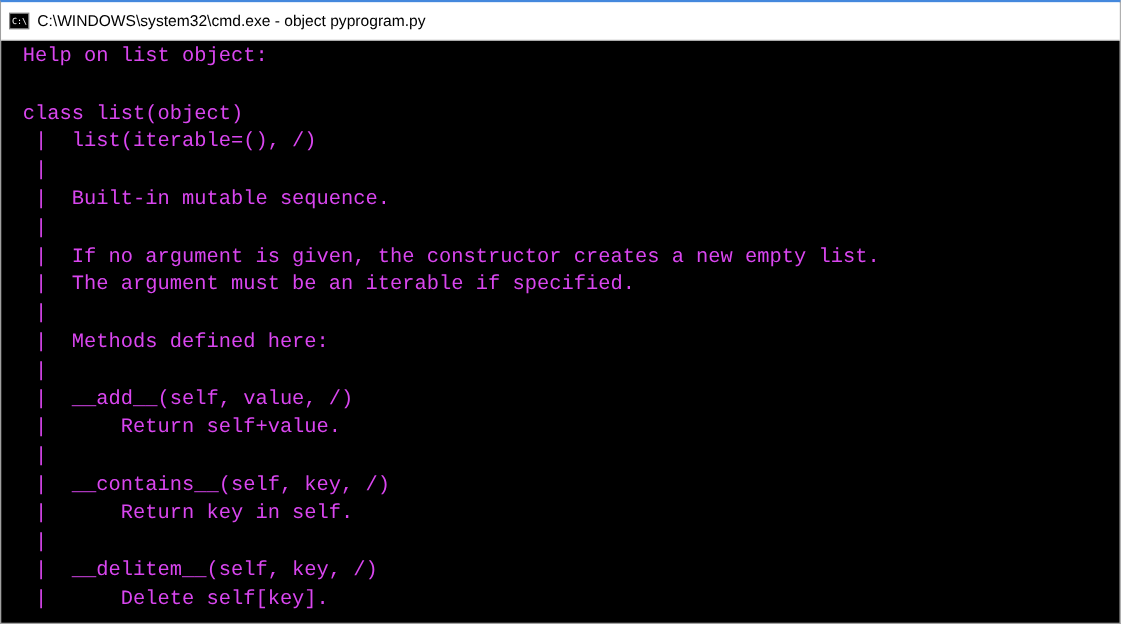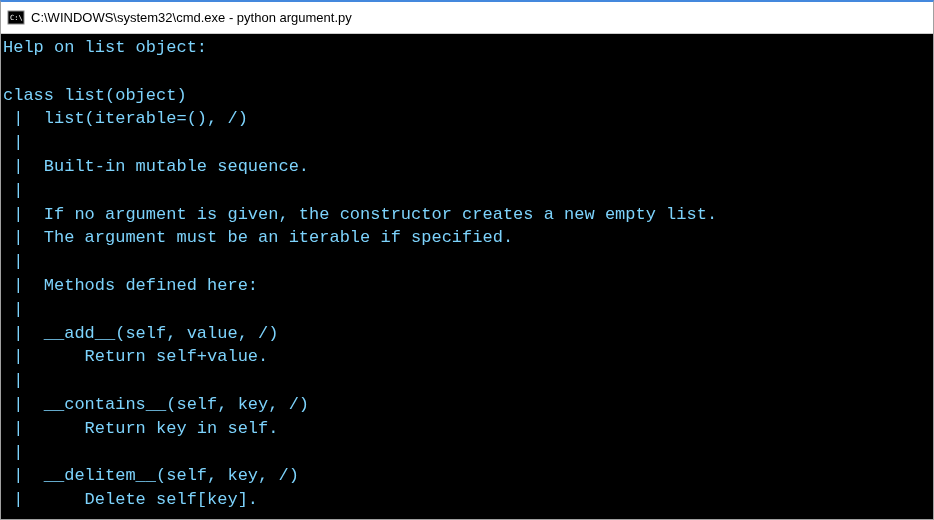--- a/index.html
+++ b/index.html
@@ -38,41 +38,41 @@
       align-items: center;
       justify-content: center;
     }
     .title-text {
       font-size: 13px;
       color: #000;
     }
     .terminal {
       flex: 1;
       background: #000;
-      color: #7dd3fc;
+      color: #d946ef;
       font-family: 'Consolas', 'Courier New', monospace;
       font-size: 17px;
       line-height: 1.4;
-      padding: 2px 2px;
+      padding: 2px 18px;
       overflow: hidden;
       white-space: pre;
     }
   </style>
 </head>
 <body>
 
 <div class="window">
   <div class="titlebar">
     <span class="app-icon">
       <svg width="18" height="18" viewBox="0 0 18 18">
         <rect x="1" y="2" width="16" height="13" fill="#000" stroke="#888" stroke-width="1"></rect>
         <text x="3" y="11" font-size="7" fill="#fff" font-family="monospace">C:\</text>
       </svg>
     </span>
-    <span class="title-text">C:\WINDOWS\system32\cmd.exe - python  argument.py</span>
+    <span class="title-text">C:\WINDOWS\system32\cmd.exe - object  pyprogram.py</span>
   </div>
   <div class="terminal">Help on list object:
 
 class list(object)
  |  list(iterable=(), /)
  |
  |  Built-in mutable sequence.
  |
  |  If no argument is given, the constructor creates a new empty list.
  |  The argument must be an iterable if specified.

